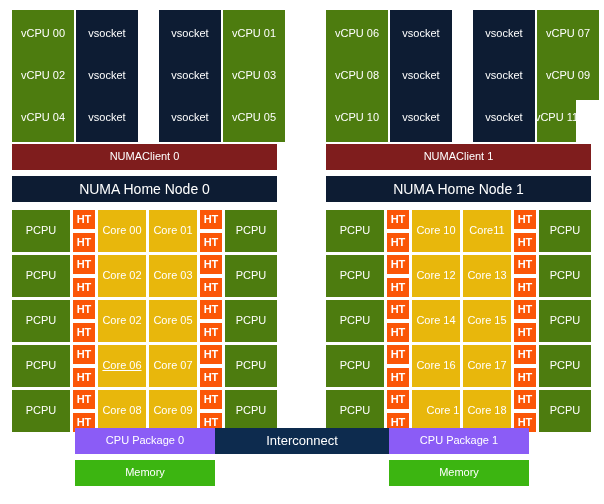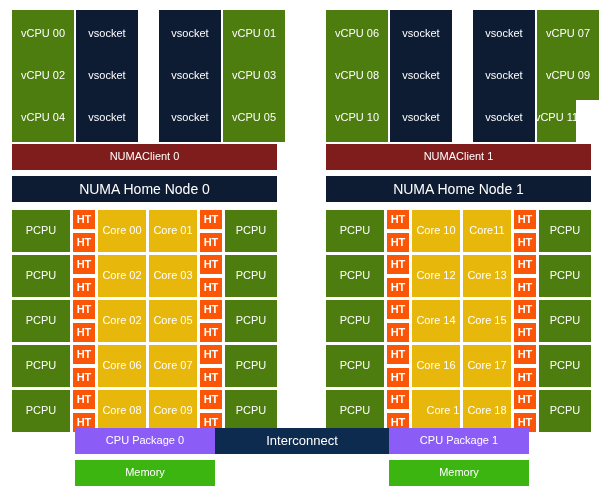--- a/index.html
+++ b/index.html
@@ -82,21 +82,21 @@
     <div class="box ht" style="left: 73px; top: 300px; width: 22px; height: 19px;">HT</div>
     <div class="box ht" style="left: 73px; top: 323px; width: 22px; height: 19px;">HT</div>
     <div class="box core" style="left: 98px; top: 300px; width: 48px; height: 42px;">Core 02</div>
     <div class="box core" style="left: 149px; top: 300px; width: 48px; height: 42px;">Core 05</div>
     <div class="box ht" style="left: 200px; top: 300px; width: 22px; height: 19px;">HT</div>
     <div class="box ht" style="left: 200px; top: 323px; width: 22px; height: 19px;">HT</div>
     <div class="box pcpu" style="left: 225px; top: 300px; width: 52px; height: 42px;">PCPU</div>
     <div class="box pcpu" style="left: 12px; top: 345px; width: 58px; height: 42px;">PCPU</div>
     <div class="box ht" style="left: 73px; top: 345px; width: 22px; height: 19px;">HT</div>
     <div class="box ht" style="left: 73px; top: 368px; width: 22px; height: 19px;">HT</div>
-    <div class="box core" style="left: 98px; top: 345px; width: 48px; height: 42px;">Core 06</div>
+    <div class="box core" style="left: 98px; top: 345px; width: 48px; height: 42px; text-decoration: underline;">Core 06</div>
     <div class="box core" style="left: 149px; top: 345px; width: 48px; height: 42px;">Core 07</div>
     <div class="box ht" style="left: 200px; top: 345px; width: 22px; height: 19px;">HT</div>
     <div class="box ht" style="left: 200px; top: 368px; width: 22px; height: 19px;">HT</div>
     <div class="box pcpu" style="left: 225px; top: 345px; width: 52px; height: 42px;">PCPU</div>
     <div class="box pcpu" style="left: 12px; top: 390px; width: 58px; height: 42px;">PCPU</div>
     <div class="box ht" style="left: 73px; top: 390px; width: 22px; height: 19px;">HT</div>
     <div class="box ht" style="left: 73px; top: 413px; width: 22px; height: 19px;">HT</div>
     <div class="box core" style="left: 98px; top: 390px; width: 48px; height: 42px;">Core 08</div>
     <div class="box core" style="left: 149px; top: 390px; width: 48px; height: 42px;">Core 09</div>
     <div class="box ht" style="left: 200px; top: 390px; width: 22px; height: 19px;">HT</div>

